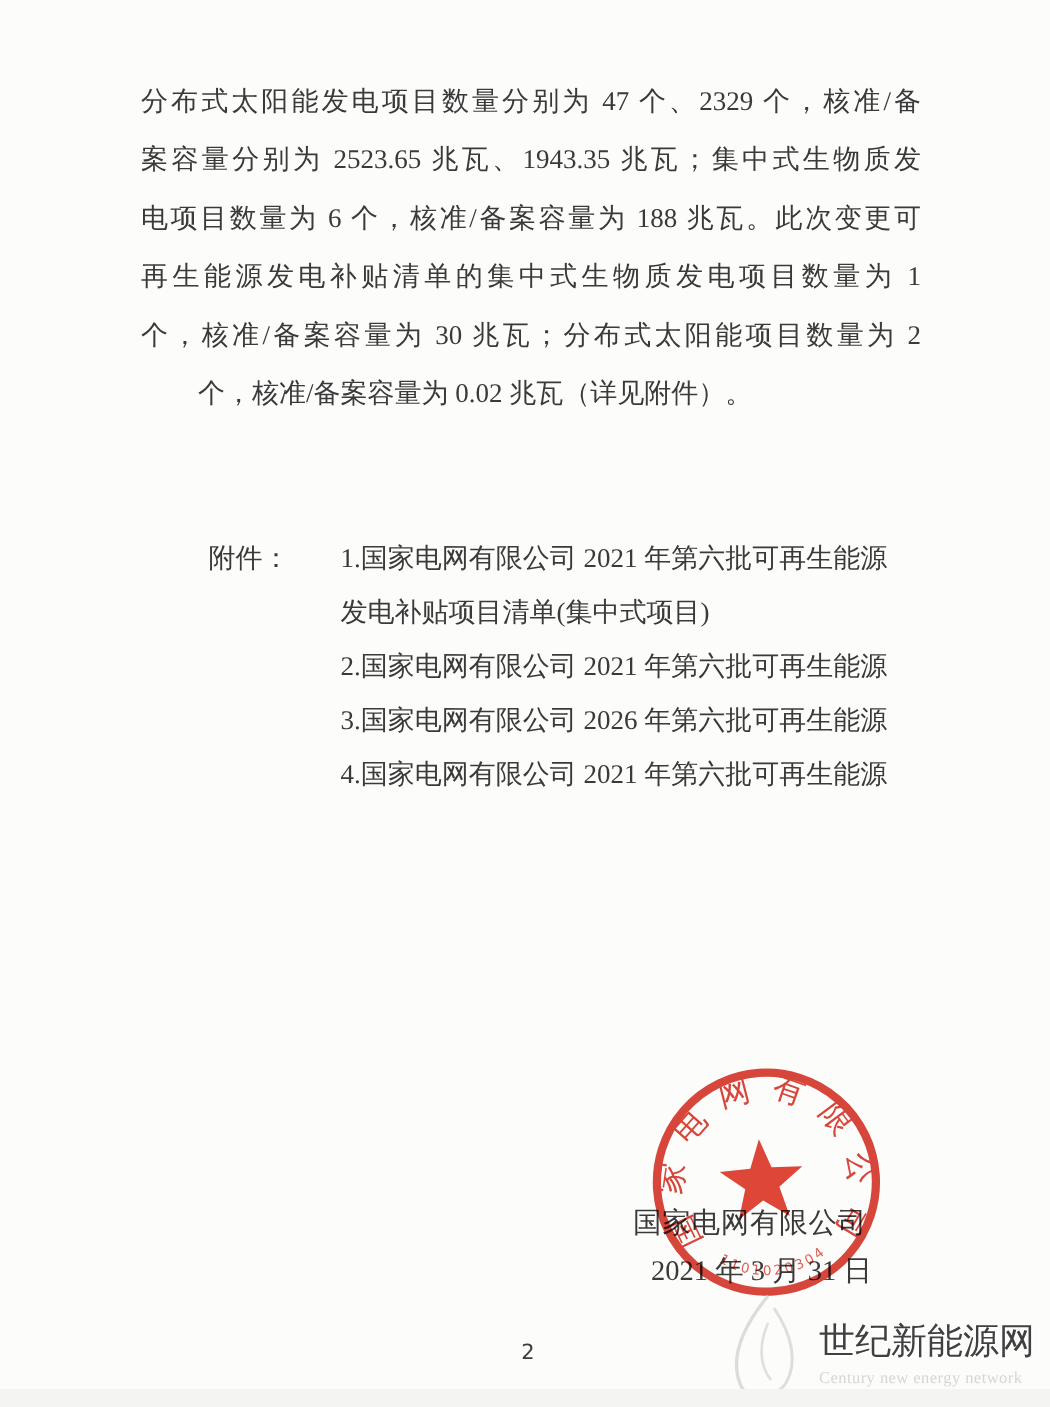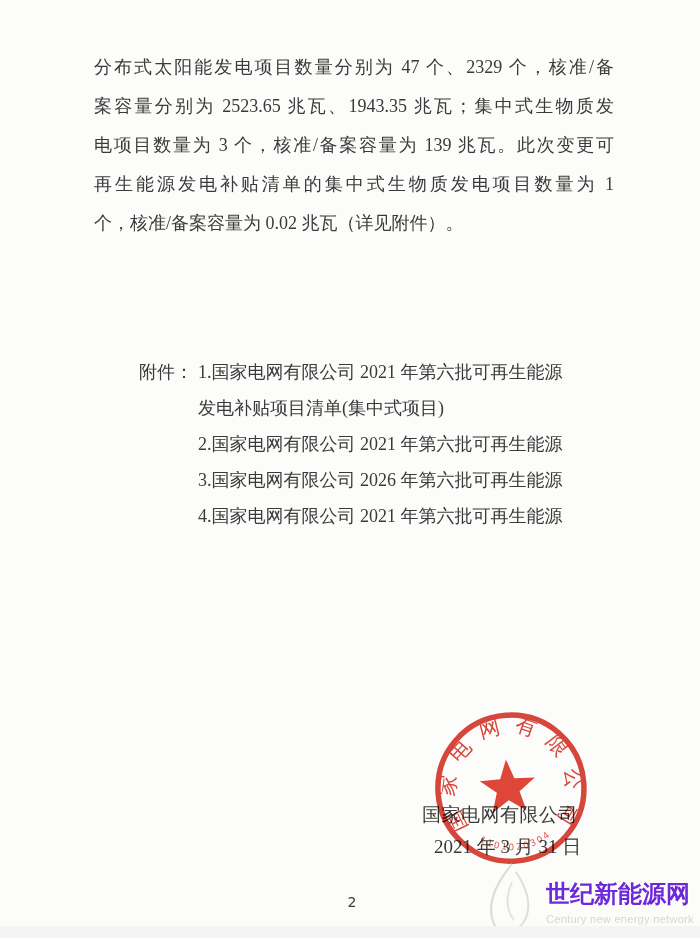--- a/index.html
+++ b/index.html
@@ -6,59 +6,60 @@
   .page{
     position:relative;width:700px;height:938px;margin:0 auto;
     background:#fcfcfb;overflow:hidden;
     font-family:"Liberation Serif","DejaVu Serif",serif;
     color:#3a3a3a;
   }
   
   .body-text{position:absolute;left:94px;top:48px;width:520px;font-size:18px;line-height:39px;}
   .bl{height:39px;overflow:hidden;}
   .bl.jf{text-align:justify;text-align-last:justify;}
-  .bl.plain{white-space:nowrap;}
+  .bl.plain{white-space:nowrap;margin-left:38px;}
   .bl.indent{padding-left:42px;white-space:nowrap;}
   
-  .attachments{position:absolute;left:139px;top:354px;display:flex;font-size:18px;line-height:36px;}
+  .attachments{position:absolute;left:139px;top:354px;display:flex;font-size:18px;line-height:36px;gap:29px;}
   .att-label{width:59px;white-space:nowrap;flex:none;}
   .att-items{width:440px;}
   .att-line{white-space:nowrap;height:36px;overflow:hidden;}
   
   .sig-company{position:absolute;left:422px;top:802px;font-size:19px;letter-spacing:.5px;white-space:nowrap;}
   .sig-date{position:absolute;left:434px;top:834px;font-size:19px;white-space:nowrap;}
   
   .seal{position:absolute;left:423px;top:699px;width:180px;height:180px;
         mix-blend-mode:multiply;opacity:.93;transform:rotate(-4deg);}
   .seal-arc{font-family:"Liberation Serif","DejaVu Serif",serif;font-size:21px;
             fill:#d6392d;letter-spacing:12px;}
   .seal-serial{font-family:"DejaVu Sans",sans-serif;font-size:9px;fill:#dd5348;letter-spacing:2px;}
   
   .pageno{position:absolute;left:340px;top:894px;width:24px;text-align:center;
           font-size:14px;color:#3c3c3c;font-family:"DejaVu Sans",sans-serif;}
   
   .watermark{position:absolute;left:482px;top:862px;display:flex;align-items:flex-start;}
   .wm-textcol{margin-left:2px;padding-top:16px;}
-  .wm-cn{font-size:24px;font-weight:bold;color:#6d28d9;letter-spacing:0;
+  .wm-cn{font-size:24px;font-weight:normal;color:#404040;letter-spacing:0;
          font-family:"Liberation Sans","DejaVu Sans",sans-serif;white-space:nowrap;
          text-shadow:1px 1px 0 #ffffff;}
   .wm-en{font-size:11px;color:#d6d6d4;margin-top:3px;letter-spacing:.3px;
-         font-family:Liberation Sans, sans-serif;white-space:nowrap;}
+         font-family:Liberation Serif, serif;white-space:nowrap;}
   .bottom-band{position:absolute;left:0;top:926px;width:700px;height:12px;background:#f4f4f2;}
 </style>
 </head>
 <body>
 
 <div class="page">
 
   <div class="body-text">
     <div class="bl jf">分布式太阳能发电项目数量分别为 47 个、2329 个，核准/备</div>
     <div class="bl jf">案容量分别为 2523.65 兆瓦、1943.35 兆瓦；集中式生物质发</div>
-    <div class="bl jf">电项目数量为 3 个，核准/备案容量为 139 兆瓦。此次变更可</div>
+    <div class="bl jf">电项目数量为 6 个，核准/备案容量为 188 兆瓦。此次变更可</div>
     <div class="bl jf">再生能源发电补贴清单的集中式生物质发电项目数量为 1</div>
+    <div class="bl jf">个，核准/备案容量为 30 兆瓦；分布式太阳能项目数量为 2</div>
     <div class="bl plain">个，核准/备案容量为 0.02 兆瓦（详见附件）。</div>
   </div>
 
   <div class="attachments">
     <div class="att-label">附件：</div>
     <div class="att-items">
       <div class="att-line">1.国家电网有限公司 2021 年第六批可再生能源</div>
       <div class="att-line">发电补贴项目清单(集中式项目)</div>
       <div class="att-line">2.国家电网有限公司 2021 年第六批可再生能源</div>
       <div class="att-line">3.国家电网有限公司 2026 年第六批可再生能源</div>

